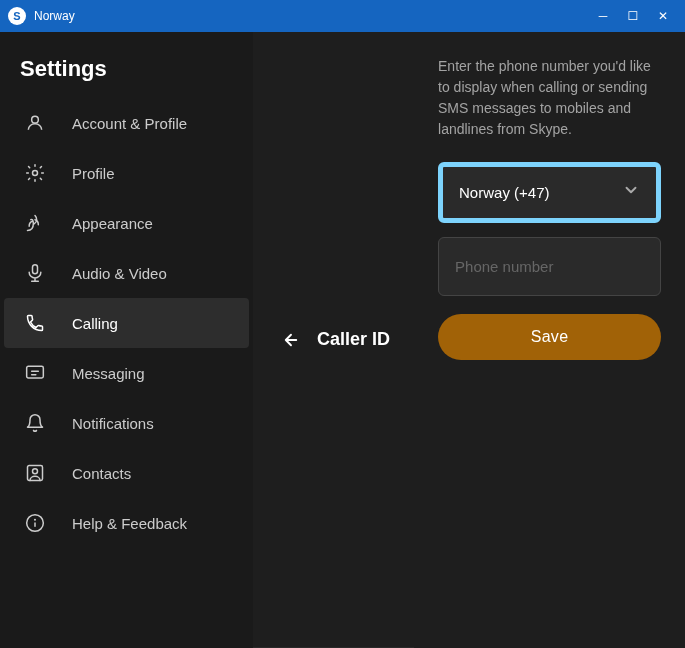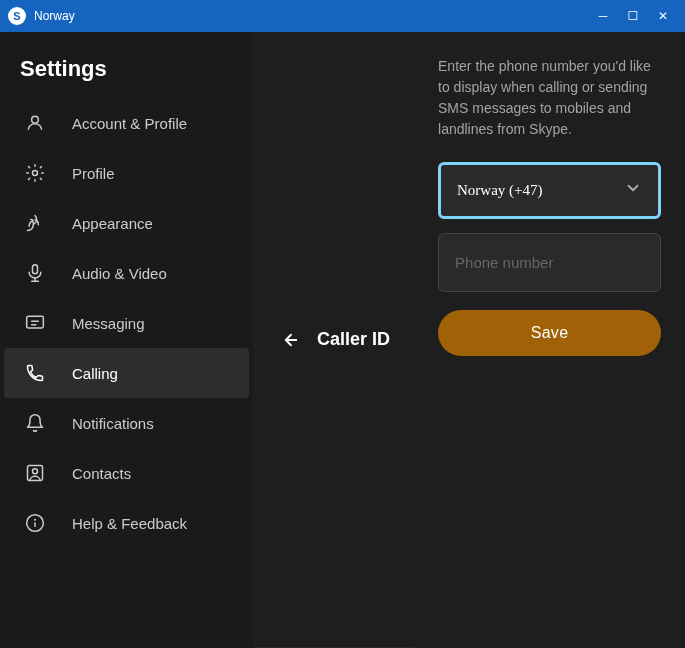--- a/index.html
+++ b/index.html
@@ -154,31 +154,30 @@
       color: #a3a3a3;
       font-size: 14px;
       line-height: 1.5;
       margin-bottom: 22px;
     }
 
     
     .country-dropdown {
       width: 100%;
       background: #2a2a2a;
-      border: 3px solid #7dd3fc;
+      border: 5px solid #7dd3fc;
       border-radius: 6px;
       padding: 14px 16px;
       color: white;
       font-size: 15px;
       display: flex;
       align-items: center;
       justify-content: space-between;
       cursor: pointer;
       margin-bottom: 14px;
-      font-family: Liberation Serif, serif;
     }
     .chevron-icon {
       color: #aaa;
       font-size: 18px;
     }
 
     
     .phone-input {
       width: 100%;
       background: #2a2a2a;
@@ -261,37 +260,37 @@
     <div class="sidebar-item">
       <span class="sidebar-icon">
         <svg viewBox="0 0 24 24">
             <rect x="9" y="2" width="6" height="11" rx="3"></rect>
             <path d="M5 11c0 3.87 3.13 7 7 7s7-3.13 7-7M12 18v4M8 22h8" stroke-linecap="round"></path>
           </svg>
       </span>
       <span>Audio &amp; Video</span>
     </div>
 
+    <div class="sidebar-item active">
+      <span class="sidebar-icon">
+        <svg viewBox="0 0 24 24">
+            <path d="M6.6 10.8c1.4 2.8 3.8 5.1 6.6 6.6l2.2-2.2c.3-.3.7-.4 1-.2 1.1.4 2.3.6 3.6.6.6 0 1 .4 1 1V20c0 .6-.4 1-1 1-9.4 0-17-7.6-17-17 0-.6.4-1 1-1h3.5c.6 0 1 .4 1 1 0 1.3.2 2.5.6 3.6.1.3 0 .7-.2 1l-2.3 2.2z" stroke-linecap="round" stroke-linejoin="round"></path>
+          </svg>
+      </span>
+      <span>Calling</span>
+    </div>
+
     <div class="sidebar-item">
       <span class="sidebar-icon">
         <svg viewBox="0 0 24 24">
             <rect x="2" y="4" width="20" height="14" rx="2"></rect>
             <path d="M8 10h8M8 14h5" stroke-linecap="round"></path>
           </svg>
       </span>
       <span>Messaging</span>
-    </div>
-
-    <div class="sidebar-item active">
-      <span class="sidebar-icon">
-        <svg viewBox="0 0 24 24">
-            <path d="M6.6 10.8c1.4 2.8 3.8 5.1 6.6 6.6l2.2-2.2c.3-.3.7-.4 1-.2 1.1.4 2.3.6 3.6.6.6 0 1 .4 1 1V20c0 .6-.4 1-1 1-9.4 0-17-7.6-17-17 0-.6.4-1 1-1h3.5c.6 0 1 .4 1 1 0 1.3.2 2.5.6 3.6.1.3 0 .7-.2 1l-2.3 2.2z" stroke-linecap="round" stroke-linejoin="round"></path>
-          </svg>
-      </span>
-      <span>Calling</span>
     </div>
 
     <div class="sidebar-item">
       <span class="sidebar-icon">
         <svg viewBox="0 0 24 24">
             <path d="M18 8A6 6 0 0 0 6 8c0 7-3 9-3 9h18s-3-2-3-9M13.73 21a2 2 0 0 1-3.46 0" stroke-linecap="round" stroke-linejoin="round"></path>
           </svg>
       </span>
       <span>Notifications</span>
     </div>

